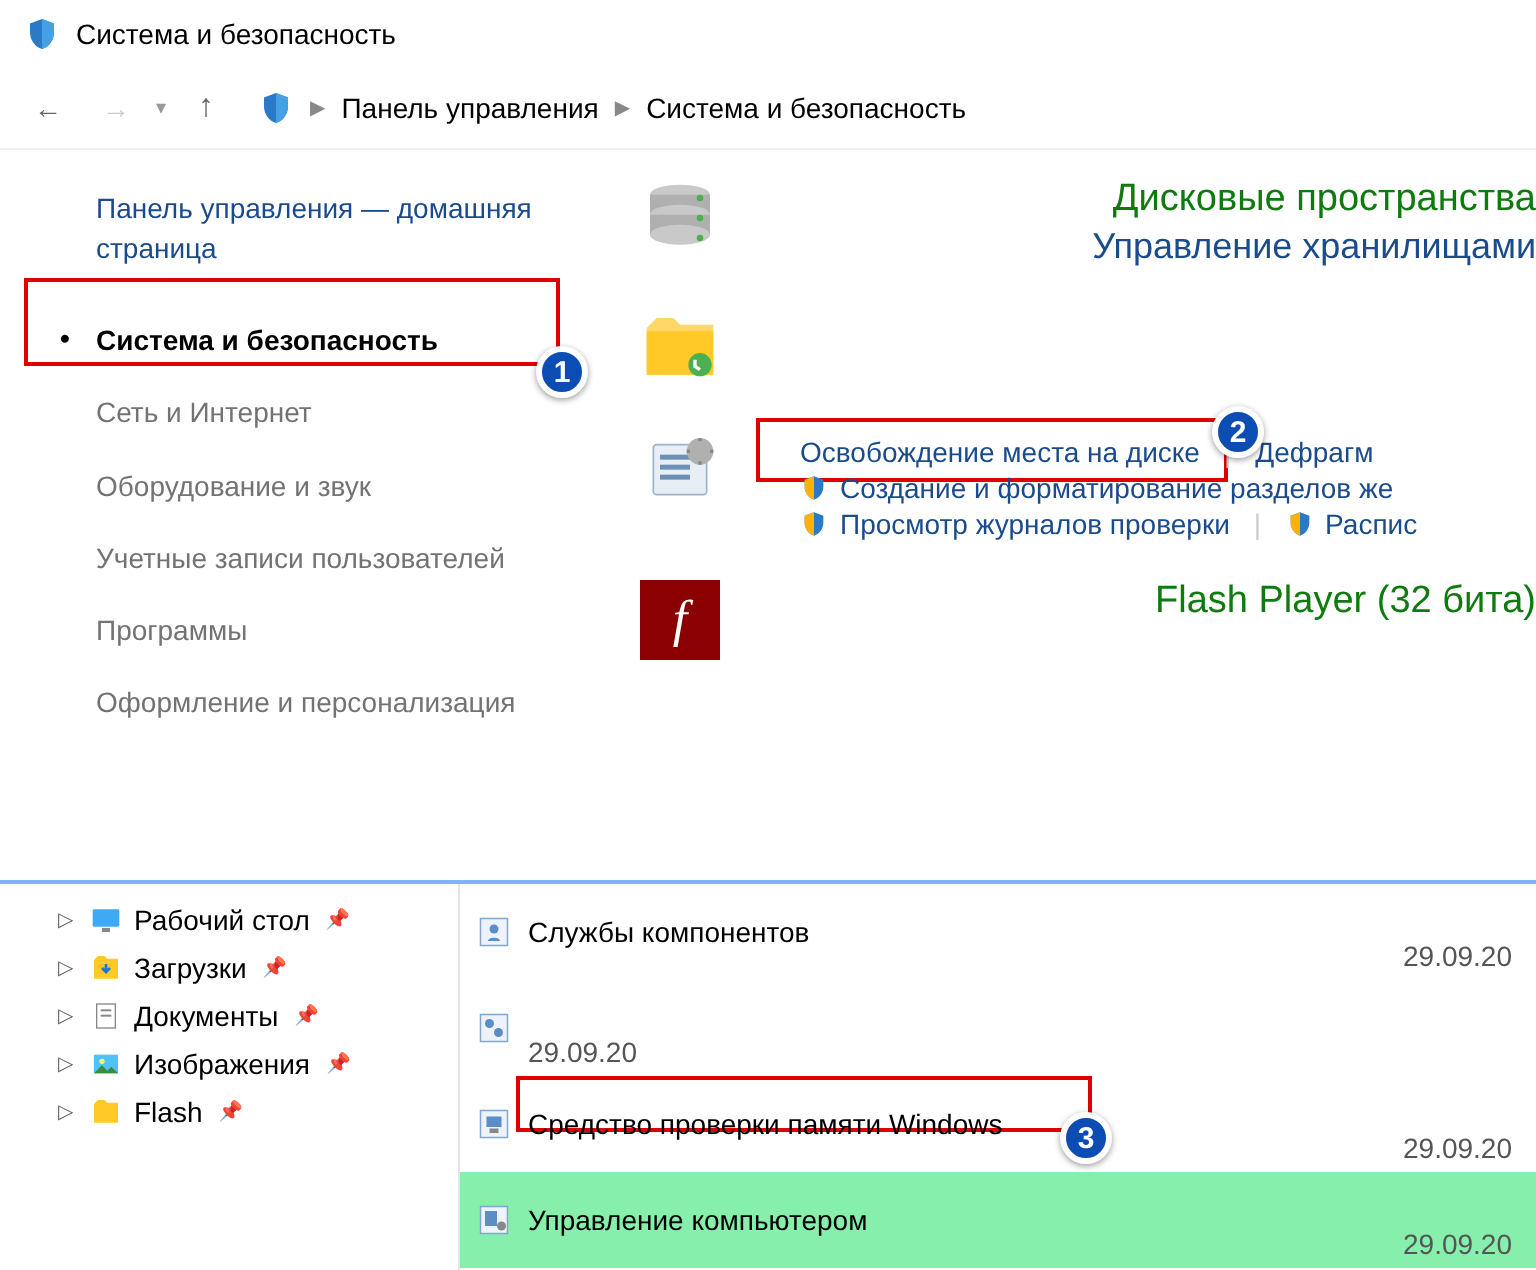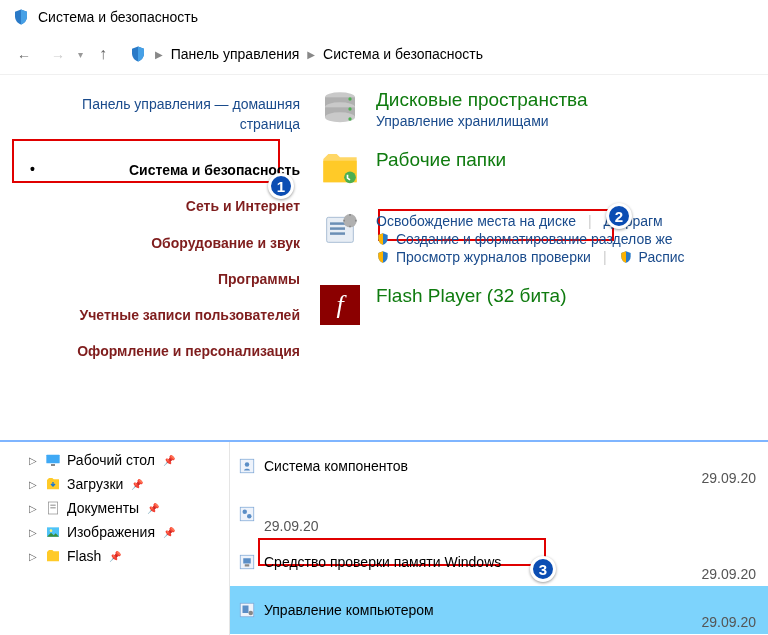--- a/index.html
+++ b/index.html
@@ -18,53 +18,53 @@
 .nav-arrow.disabled { color: #ccc; }
 .nav-chevron { font-size: 10px; color: #999; }
 .nav-up { font-size: 16px; }
 .breadcrumb { display: flex; align-items: center; gap: 4px; padding-left: 6px; }
 .breadcrumb .shield-icon { width: 18px; height: 18px; }
 .crumb-sep { color: #888; padding: 0 4px; font-size: 10px; }
 .crumb { cursor: pointer; }
 
 
 .panes { display: flex; flex: 1; overflow: hidden; border-top: 1px solid #f0f0f0; }
-.leftpane { width: 300px; padding: 20px 0 0 0; text-align: right; }
+.leftpane { width: 300px; padding: 20px 0 0 0; }
 .home-link { color: #1a4b8c; padding: 0 0 18px 48px; line-height: 1.4; cursor: pointer; }
 .catlist { list-style: none; }
-.catlist li { padding: 9px 0 9px 48px; color: #7f1d1d; position: relative; cursor: pointer; line-height: 1.3; font-weight: bold; }
+.catlist li { padding: 9px 0 9px 48px; color: #737373; position: relative; cursor: pointer; line-height: 1.3; }
 .catlist li.active { font-weight: 700; color: #000; }
 .catlist li.active::before { content: "•"; position: absolute; left: 30px; top: 8px; }
 
 .rightpane { flex: 1; padding: 14px 0 0 20px; overflow: hidden; }
 .group { display: flex; gap: 16px; margin-bottom: 20px; align-items: flex-start; position: relative; }
 .group .gicon { width: 40px; height: 40px; flex-shrink: 0; }
-.group .gbody { flex: 1; }
+.group .gbody { flex: 1; text-align: right; }
 .group .gtitle { color: #0f7b0f; font-size: 19px; cursor: pointer; }
-.group .gsub { color: #1a4b8c; font-size: 14px; cursor: pointer; margin-top: 2px; }
+.group .gsub { color: #1a4b8c; font-size: 18px; cursor: pointer; margin-top: 2px; }
 .group .glinks { margin-top: 4px; }
 .glinks a { color: #1a4b8c; text-decoration: none; white-space: nowrap; }
-.glinks .row { display: flex; align-items: center; gap: 6px; margin-top: 2px; }
+.glinks .row { display: flex; align-items: center; gap: 6px; margin-top: 2px; margin-left: 24px; }
 .glinks .sep { color: #ccc; padding: 0 6px; }
 .small-shield { width: 14px; height: 14px; }
 
 
 .hl-red { border: 2px solid #e00000; position: absolute; pointer-events: none; }
 .badge { position: absolute; width: 26px; height: 26px; border-radius: 50%; background: #0b4db3; border: 3px solid #fff; color: #fff; font-weight: 700; display: flex; align-items: center; justify-content: center; font-size: 15px; box-shadow: 0 1px 3px rgba(0,0,0,.4); z-index: 20; }
 
 
 .lower { display: flex; border-top: 2px solid #7fb5ff; height: 195px; }
 .lower-left { width: 230px; border-right: 1px solid #e5e5e5; padding: 6px 0 0 45px; }
 .tree-item { display: flex; align-items: center; gap: 6px; padding: 4px 0; cursor: pointer; position: relative; }
 .tree-item .exp { position: absolute; left: -16px; font-size: 10px; color: #666; }
 .tree-item .ficon { width: 16px; height: 16px; }
 .tree-item .pin { font-size: 10px; color: #777; margin-left: 2px; }
 .lower-right { flex: 1; overflow: hidden; position: relative; display: flex; flex-direction: column; }
 .file-row { display: flex; align-items: center; padding: 4px 8px; cursor: pointer; gap: 8px; position: relative; }
-.file-row.sel { background: #7dd3fc; }
+.file-row.sel { background: #86efac; }
 .file-row .ficon { width: 18px; height: 18px; }
 .file-row .fname { flex: 1; white-space: nowrap; overflow: hidden; }
 .file-row .fdate { color: #555; padding-right: 4px; white-space: nowrap; margin-top: 24px; }
 .scrollbar { height: 17px; background: #f0f0f0; display: flex; align-items: center; }
 .scrollbar .sbtn { width: 17px; height: 17px; display: flex; align-items: center; justify-content: center; color: #666; font-size: 9px; cursor: pointer; }
 .scrollbar .strack { flex: 1; height: 100%; position: relative; }
 .scrollbar .sthumb { position: absolute; left: 0; width: 45%; height: 100%; background: #cdcdcd; }
 
 .flash-icon { width: 40px; height: 40px; background: #8b0000; display: flex; align-items: center; justify-content: center; color: #fff; font-style: italic; font-family: Georgia, serif; font-size: 26px; }
 
@@ -106,22 +106,22 @@
 
     <div class="hl-red" style="left:378px; top:134px; width:236px; height:32px;"></div>
     <div class="badge" style="left:606px; top:128px;">2</div>
 
     <div class="leftpane">
       <div class="home-link">Панель управления — домашняя страница</div>
       <ul class="catlist">
         <li class="active">Система и безопасность</li>
         <li>Сеть и Интернет</li>
         <li>Оборудование и звук</li>
+        <li>Учетные записи пользователей</li>
         <li>Программы</li>
-        <li>Учетные записи пользователей</li>
         <li>Оформление и персонализация</li>
       </ul>
     </div>
 
     <div class="rightpane">
 
       <div class="group">
         <svg class="gicon" viewBox="0 0 48 48">
             <ellipse cx="24" cy="10" rx="18" ry="6" fill="#c9c9c9"></ellipse>
             <rect x="6" y="10" width="36" height="12" fill="#b0b0b0"></rect>
@@ -139,21 +139,20 @@
       </div>
 
       <div class="group">
         <svg class="gicon" viewBox="0 0 48 48">
             <path fill="#ffd766" d="M4 12l6-6h10l4 4h20v30H4z"></path>
             <path fill="#ffca28" d="M4 14h40v26H4z"></path>
             <circle cx="36" cy="34" r="7" fill="#4caf50"></circle>
             <path d="M33 31v4l3 2" stroke="#fff" stroke-width="2" fill="none"></path>
           </svg>
         <div class="gbody">
-          <div class="gtitle">Рабочие папки</div>
         </div>
       </div>
 
       <div class="group">
         <svg class="gicon" viewBox="0 0 48 48">
             <rect x="8" y="10" width="32" height="30" rx="2" fill="#e8eef5" stroke="#9bb3cc"></rect>
             <rect x="12" y="16" width="18" height="3" fill="#6b8fb5"></rect>
             <rect x="12" y="22" width="18" height="3" fill="#6b8fb5"></rect>
             <rect x="12" y="28" width="18" height="3" fill="#6b8fb5"></rect>
             <circle cx="36" cy="14" r="8" fill="#b0b0b0"></circle>
@@ -255,21 +254,21 @@
     </div>
 
     <div class="lower-right">
       <div style="flex:1;">
         <div class="file-row">
           <svg class="ficon" viewBox="0 0 24 24">
               <rect x="3" y="3" width="18" height="18" fill="#eef3fb" stroke="#7fa7d6"></rect>
               <circle cx="12" cy="10" r="3" fill="#5b8ec6"></circle>
               <path d="M8 18c0-3 8-3 8 0" fill="#5b8ec6"></path>
             </svg>
-          <span class="fname">Система компонентов</span>
+          <span class="fname">Службы компонентов</span>
           <span class="fdate">29.09.20</span>
         </div>
         <div class="file-row">
           <svg class="ficon" viewBox="0 0 24 24">
               <rect x="3" y="3" width="18" height="18" fill="#eef3fb" stroke="#7fa7d6"></rect>
               <circle cx="9" cy="9" r="3" fill="#5b8ec6"></circle>
               <circle cx="15" cy="15" r="3" fill="#5b8ec6"></circle>
             </svg>
           <span class="fdate">29.09.20</span>
         </div>

